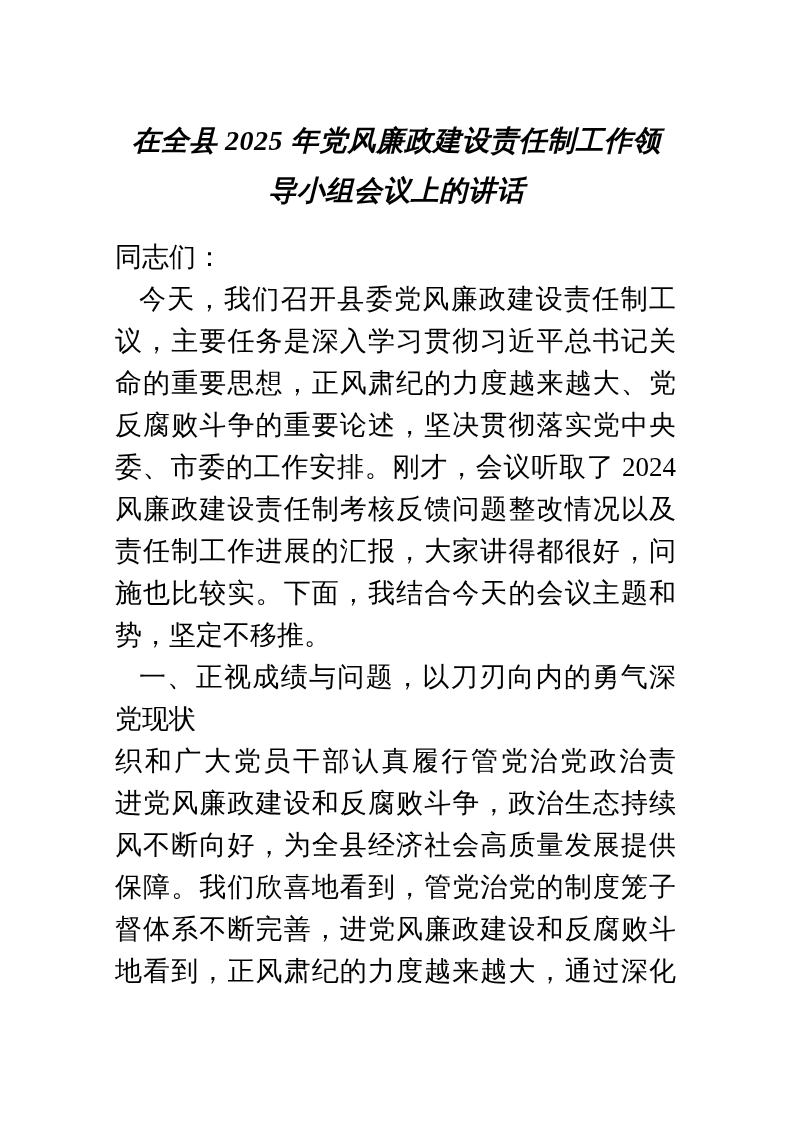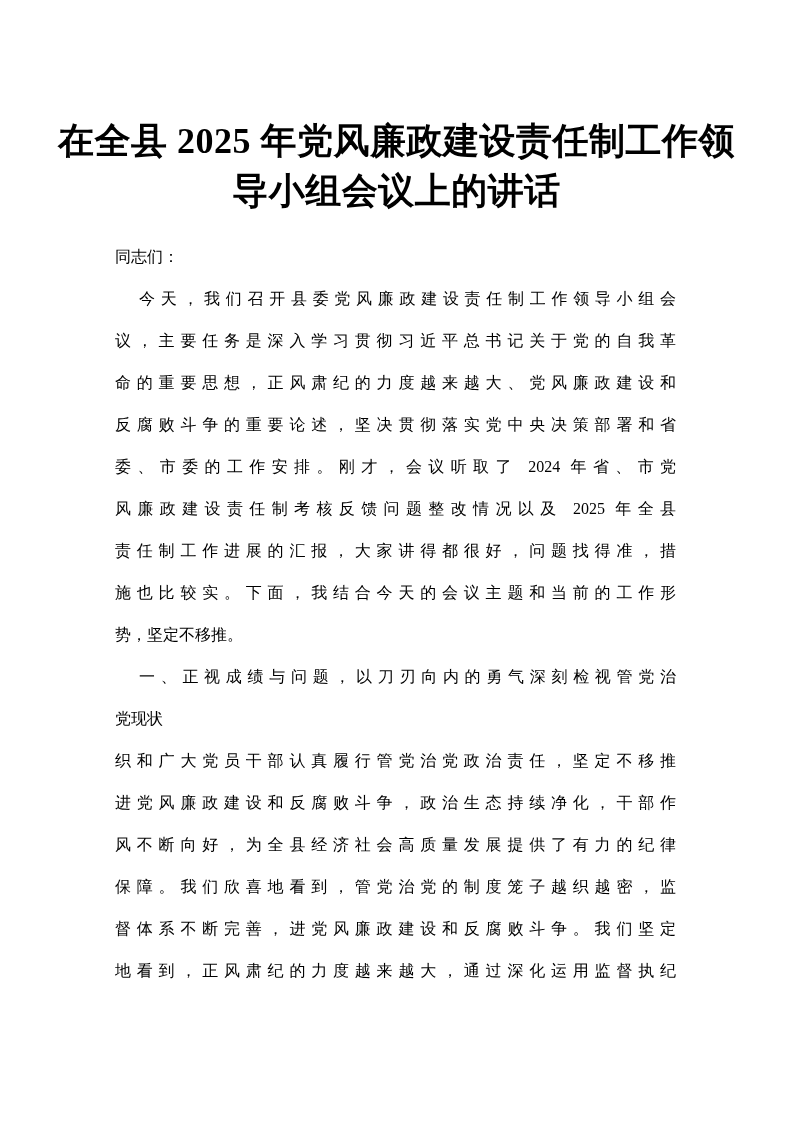--- a/index.html
+++ b/index.html
@@ -19,39 +19,40 @@
   .doc-title {
     position: absolute;
     top: 116px;
     left: 0;
     width: 793px;
   }
   .title-line {
     height: 50px;
     line-height: 50px;
     text-align: center;
-    font-size: 36px;
+    font-size: 28px;
     font-weight: bold;
     letter-spacing: 0.5px;
     white-space: nowrap;
+    font-style: italic;
   }
   .doc-body {
     position: absolute;
     top: 236px;
     left: 115px;
     width: 561px;
   }
   .paragraph {
     margin: 0;
     padding: 0;
   }
   .line {
     height: 42px;
     line-height: 42px;
-    font-size: 16px;
+    font-size: 27px;
     text-align: left;
     overflow: hidden;
   }
   .line.fill {
     text-align: justify;
     text-align-last: justify;
     -moz-text-align-last: justify;
   }
   .line.indent {
     text-indent: 24px;

